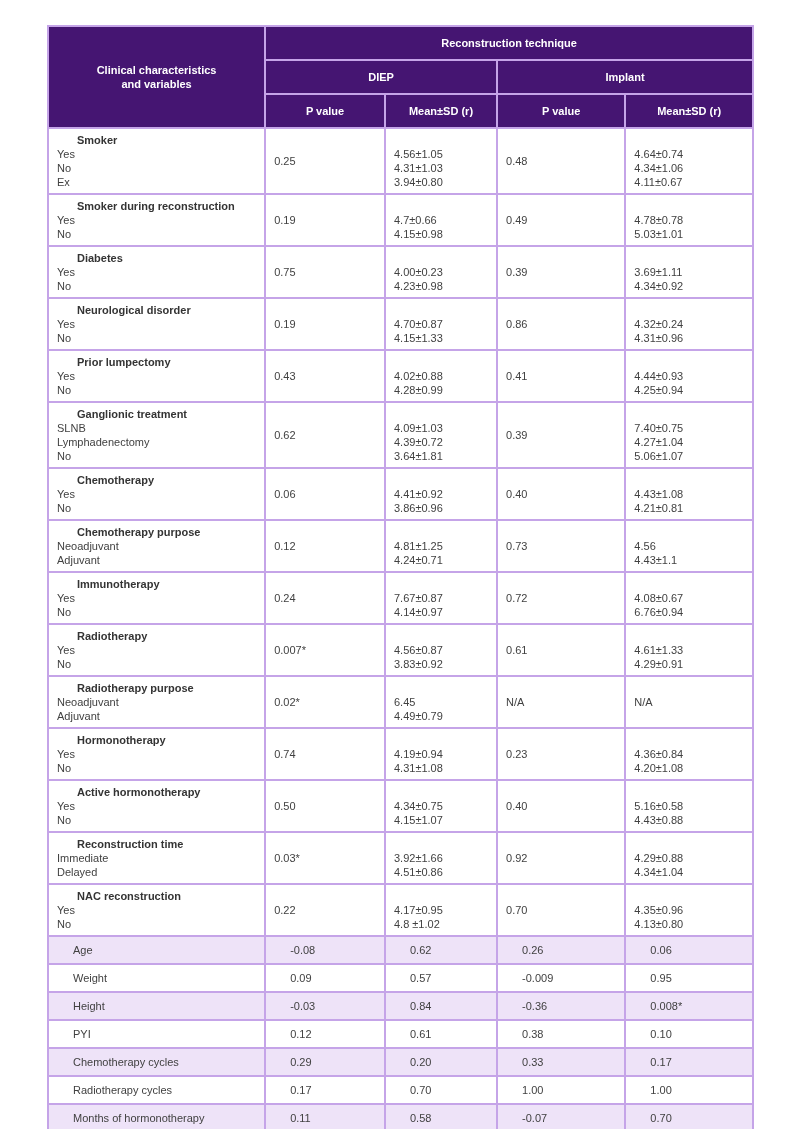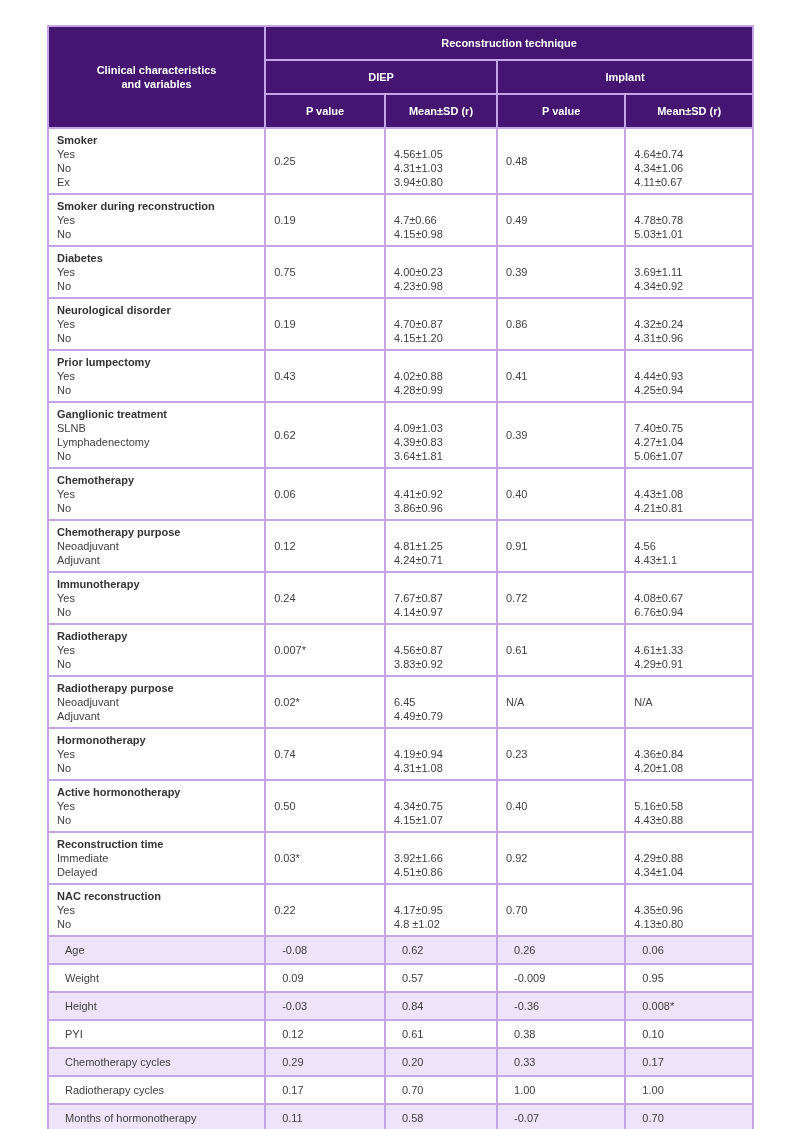--- a/index.html
+++ b/index.html
@@ -43,23 +43,23 @@
   }
   tbody td{
     color:var(--text);
     padding:4px 8px;
     vertical-align:middle;
     background:#ffffff;
   }
   tbody tr.shaded td{background:var(--shaded);}
   .line{line-height:14px;min-height:14px;white-space:nowrap;overflow:hidden;}
   .label-cell .line{white-space:normal;}
-  .bold{font-weight:bold;color:var(--label-text);}
+  .bold{font-weight:bold;color:var(--label-text);margin-left:20px;}
   td.top{vertical-align:top;}
-  tr.single td{padding:6px 16px;height:28px;}
+  tr.single td{padding:6px 24px;height:28px;}
   tr.grp td{height:46px;}
 </style>
 </head>
 <body>
 
 <div class="tbl-wrap">
   <table>
     <colgroup>
       <col class="c-label">
         <col class="c-p1">
@@ -164,21 +164,21 @@
             <div class="line bold">Neurological disorder</div>
             <div class="line">Yes</div>
             <div class="line">No</div>
           </td>
           <td>
             <div class="line">0.19</div>
           </td>
           <td class="top">
             <div class="line">&nbsp;</div>
             <div class="line">4.70±0.87</div>
-            <div class="line">4.15±1.20</div>
+            <div class="line">4.15±1.33</div>
           </td>
           <td>
             <div class="line">0.86</div>
           </td>
           <td class="top">
             <div class="line">&nbsp;</div>
             <div class="line">4.32±0.24</div>
             <div class="line">4.31±0.96</div>
           </td>
         </tr>
@@ -211,21 +211,21 @@
             <div class="line">SLNB</div>
             <div class="line">Lymphadenectomy</div>
             <div class="line">No</div>
           </td>
           <td>
             <div class="line">0.62</div>
           </td>
           <td class="top">
             <div class="line">&nbsp;</div>
             <div class="line">4.09±1.03</div>
-            <div class="line">4.39±0.83</div>
+            <div class="line">4.39±0.72</div>
             <div class="line">3.64±1.81</div>
           </td>
           <td>
             <div class="line">0.39</div>
           </td>
           <td class="top">
             <div class="line">&nbsp;</div>
             <div class="line">7.40±0.75</div>
             <div class="line">4.27±1.04</div>
             <div class="line">5.06±1.07</div>
@@ -262,21 +262,21 @@
           </td>
           <td>
             <div class="line">0.12</div>
           </td>
           <td class="top">
             <div class="line">&nbsp;</div>
             <div class="line">4.81±1.25</div>
             <div class="line">4.24±0.71</div>
           </td>
           <td>
-            <div class="line">0.91</div>
+            <div class="line">0.73</div>
           </td>
           <td class="top">
             <div class="line">&nbsp;</div>
             <div class="line">4.56</div>
             <div class="line">4.43±1.1</div>
           </td>
         </tr>
         <tr class="grp">
           <td class="label-cell top">
             <div class="line bold">Immunotherapy</div>

